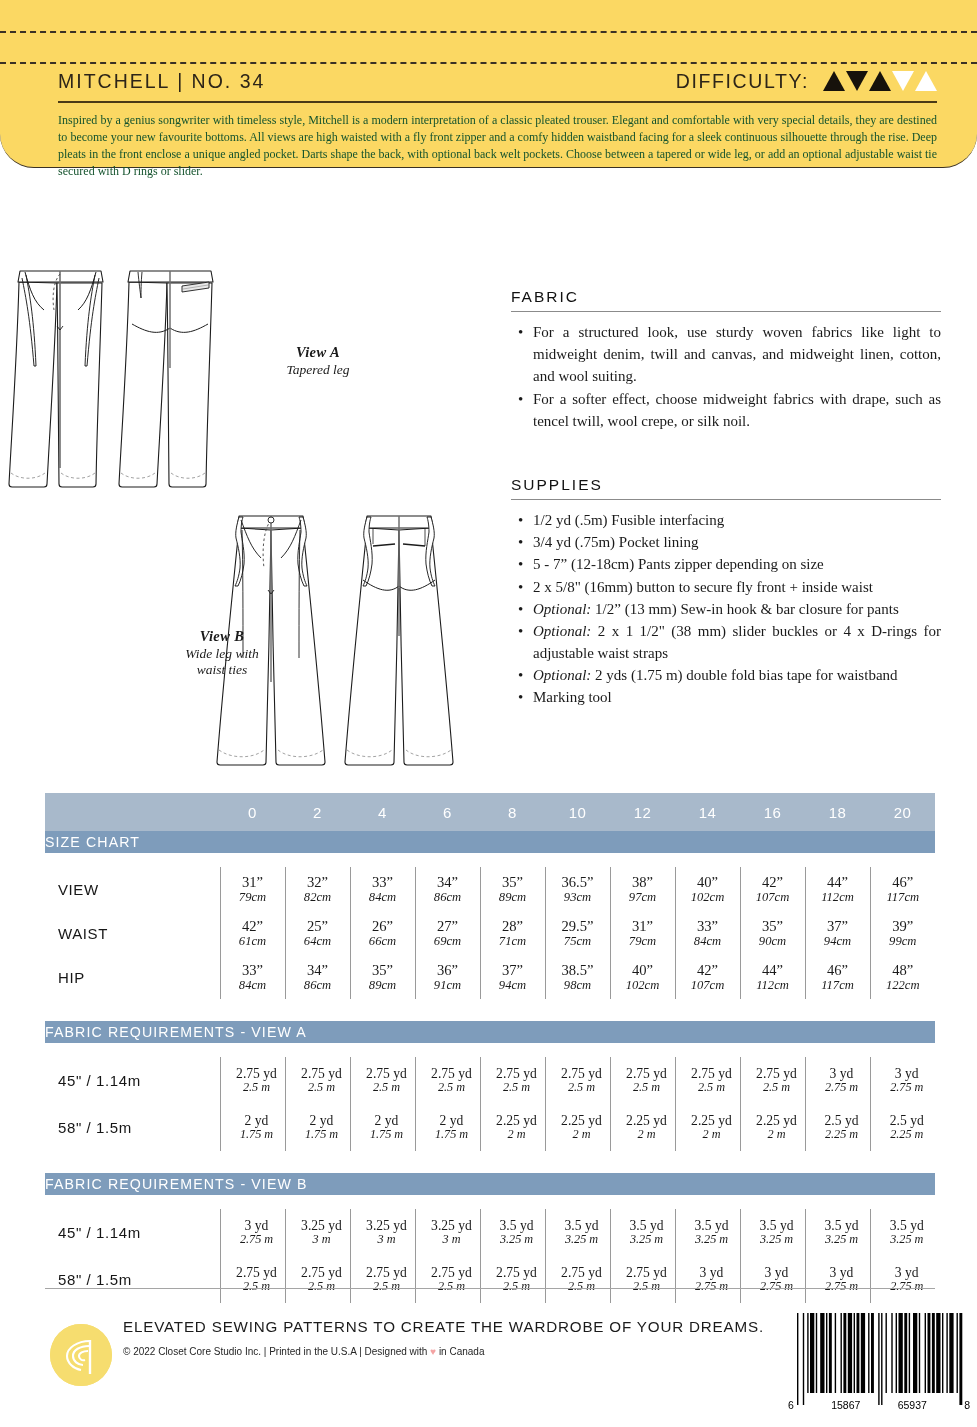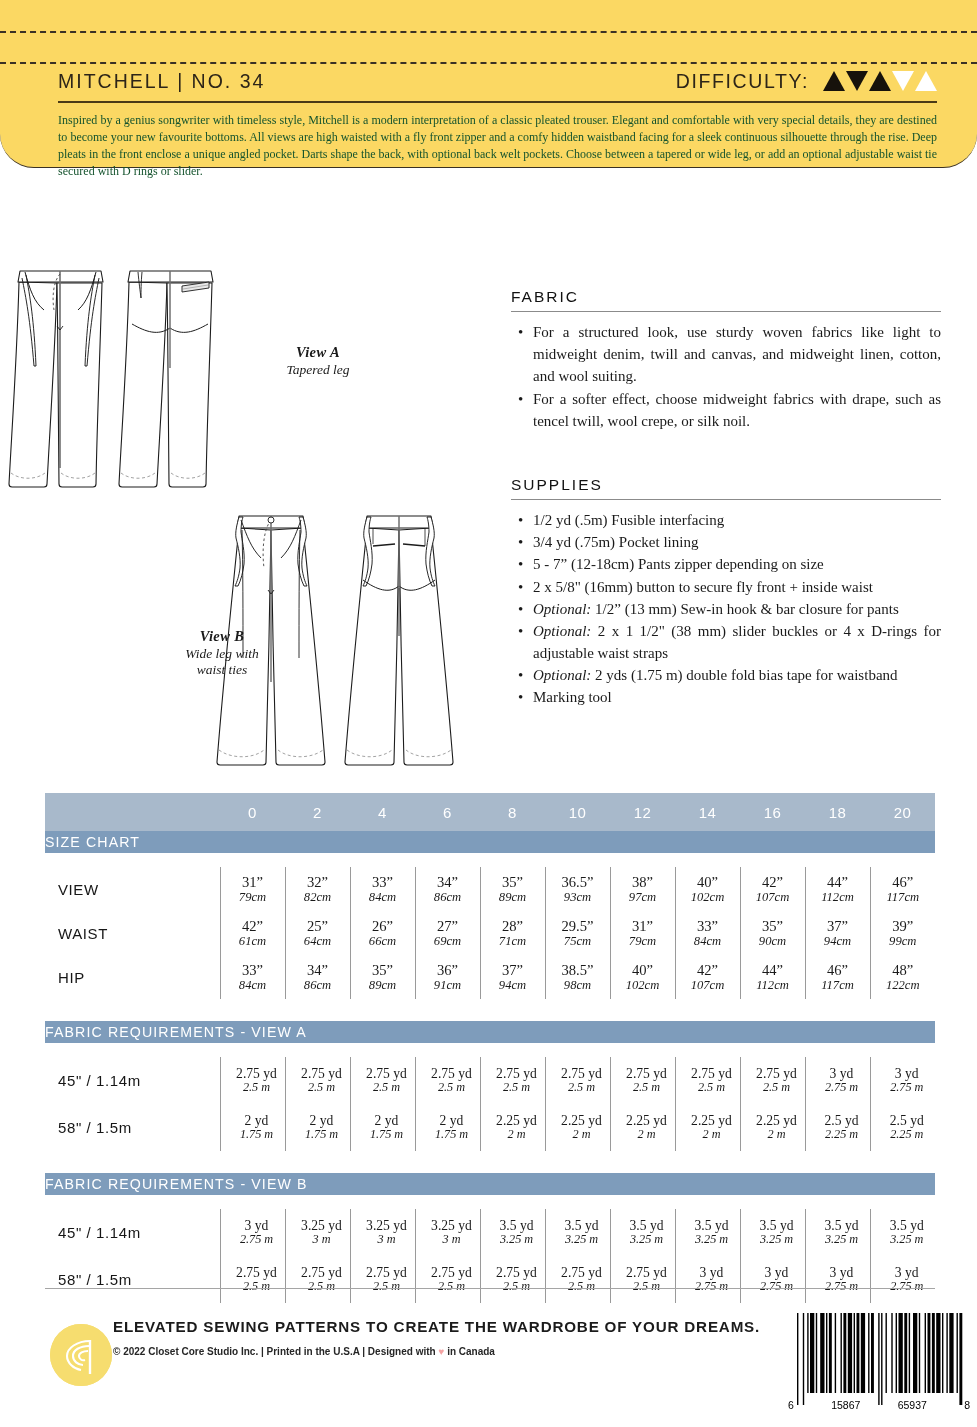--- a/index.html
+++ b/index.html
@@ -127,21 +127,21 @@
   .spacer-row td{height:14px;}
   .gap-row td{height:22px;background:#ffffff;}
 
   
   .foot-rule{position:absolute;left:45px;top:1288px;width:890px;border-top:1px solid #a5a5a5;}
   .footer{position:absolute;left:45px;top:1318px;width:890px;height:100px;}
   .logo{
     position:absolute;left:5px;top:6px;width:62px;height:62px;border-radius:50%;
     background:#f6dd6f;
   }
-  .footer-text{position:absolute;left:68px;top:0px;width:700px;font-weight:bold;}
+  .footer-text{position:absolute;left:78px;top:0px;width:700px;}
   .tagline{
     font-family:"Liberation Sans", sans-serif;
     font-size:15.2px;letter-spacing:.82px;color:#1b1b1b;margin-bottom:11px;white-space:nowrap;
   }
   .copyline{
     font-family:"Liberation Sans", sans-serif;
     font-size:10px;color:#262626;margin-bottom:10px;white-space:nowrap;
   }
   .heart{color:#f4a3a3;}
   .weburl{

